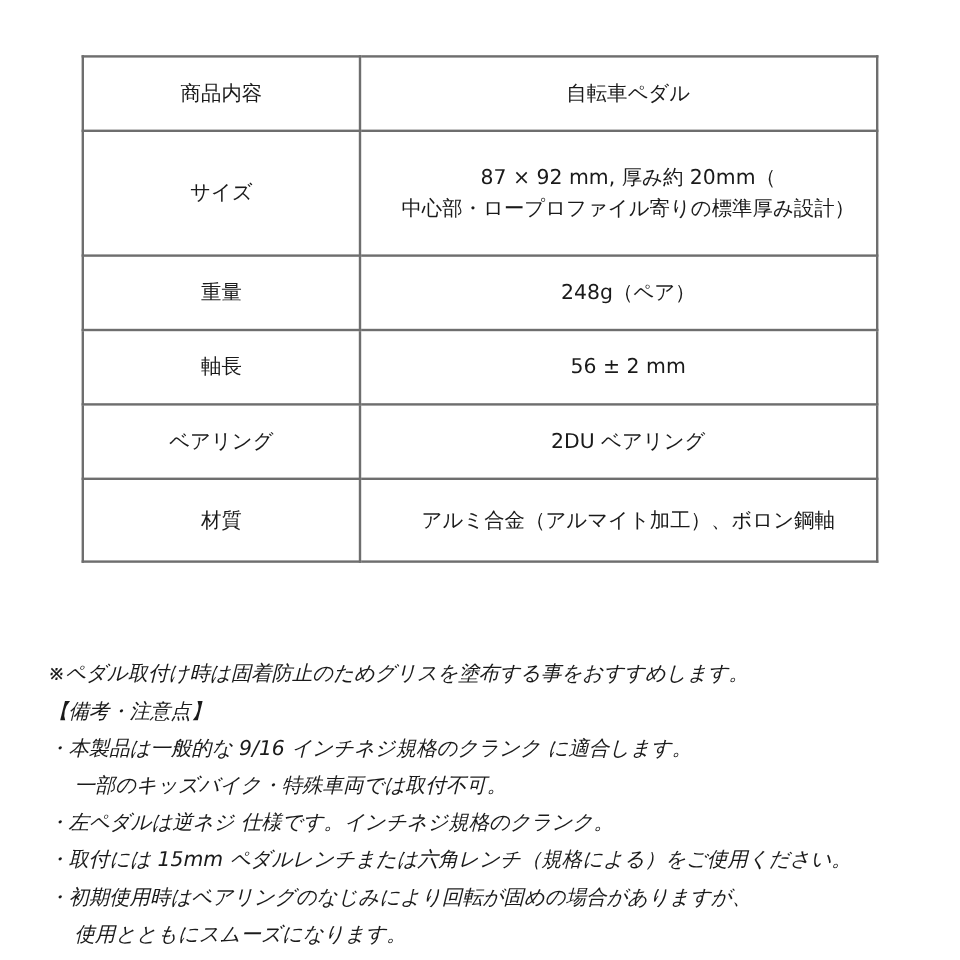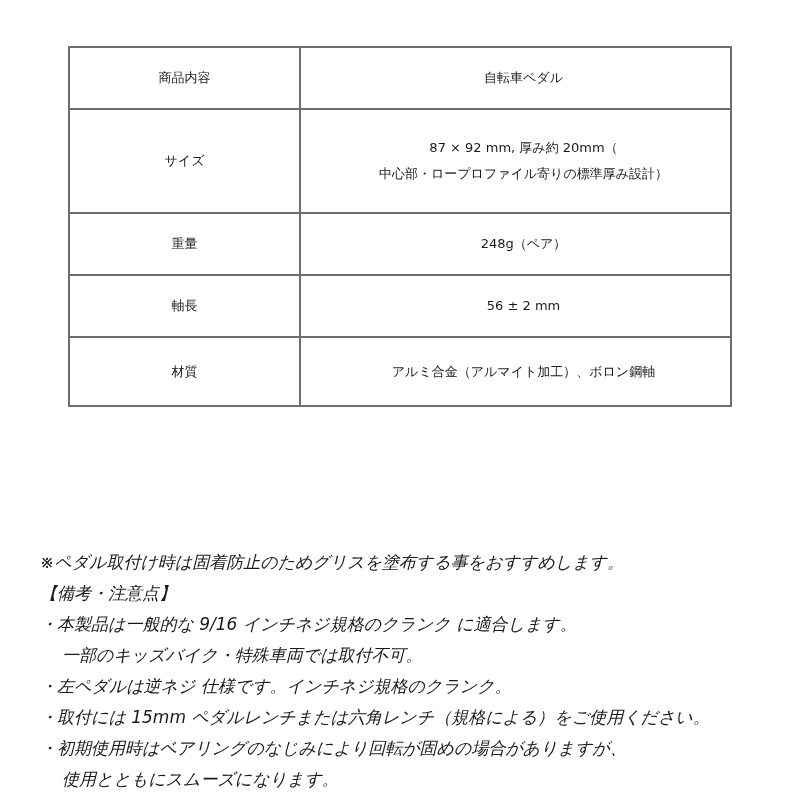--- a/index.html
+++ b/index.html
@@ -18,21 +18,21 @@
     .spec-table {
       position: absolute;
       left: 68px;
       top: 46px;
       width: 664px;
       border-collapse: collapse;
       table-layout: fixed;
     }
     .spec-table td {
       border: 2px solid #6e6e6e;
-      font-size: 13px;
+      font-size: 17px;
       line-height: 26px;
       vertical-align: middle;
       padding: 0;
     }
     .spec-table td.label {
       width: 229px;
       text-align: center;
     }
     .spec-table td.value {
       text-align: center;
@@ -81,20 +81,26 @@
       <td class="value">
         <span class="line">248g（ペア）</span>
       </td>
     </tr>
     <tr class="row-h64">
       <td class="label">軸長</td>
       <td class="value">
         <span class="line">56 ± 2 mm</span>
       </td>
     </tr>
+    <tr class="row-h64">
+      <td class="label">ベアリング</td>
+      <td class="value">
+        <span class="line">2DU ベアリング</span>
+      </td>
+    </tr>
     <tr class="row-h71">
       <td class="label">材質</td>
       <td class="value">
         <span class="line">アルミ合金（アルマイト加工）、ボロン鋼軸</span>
       </td>
     </tr>
   </tbody>
 </table>
 
 <div class="notes">

